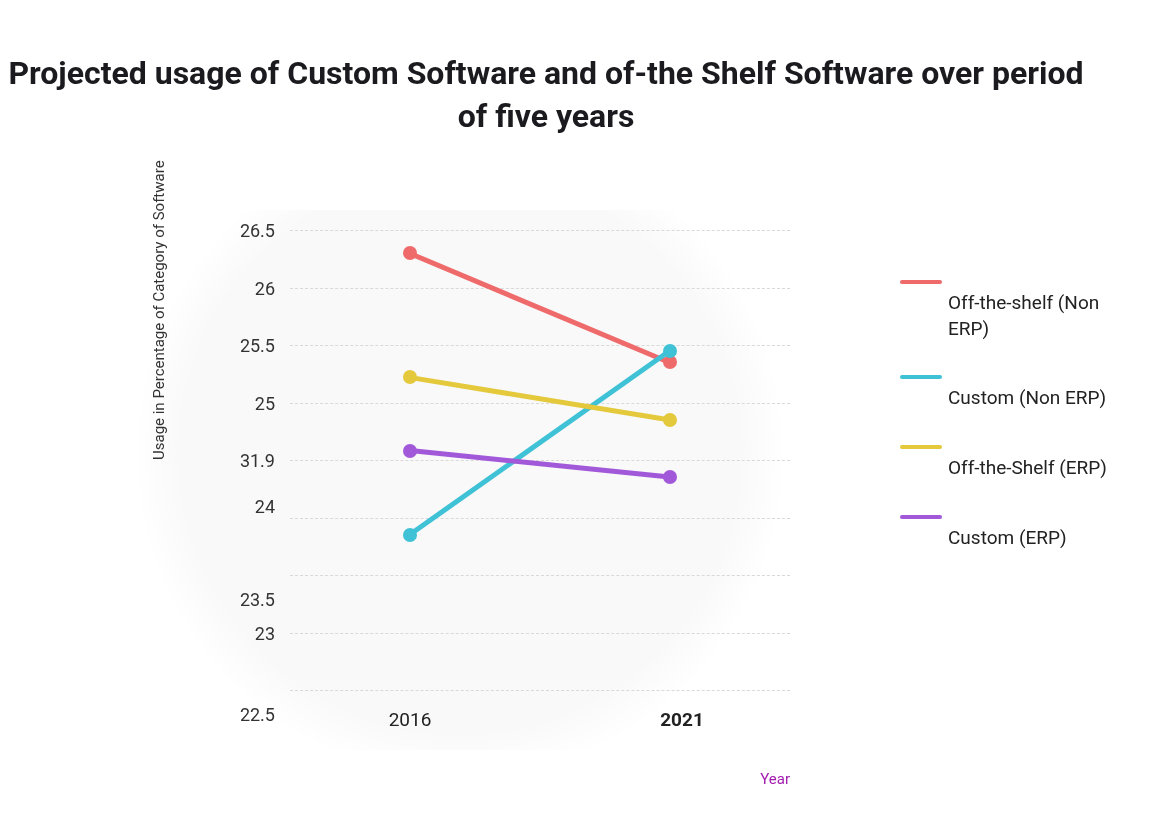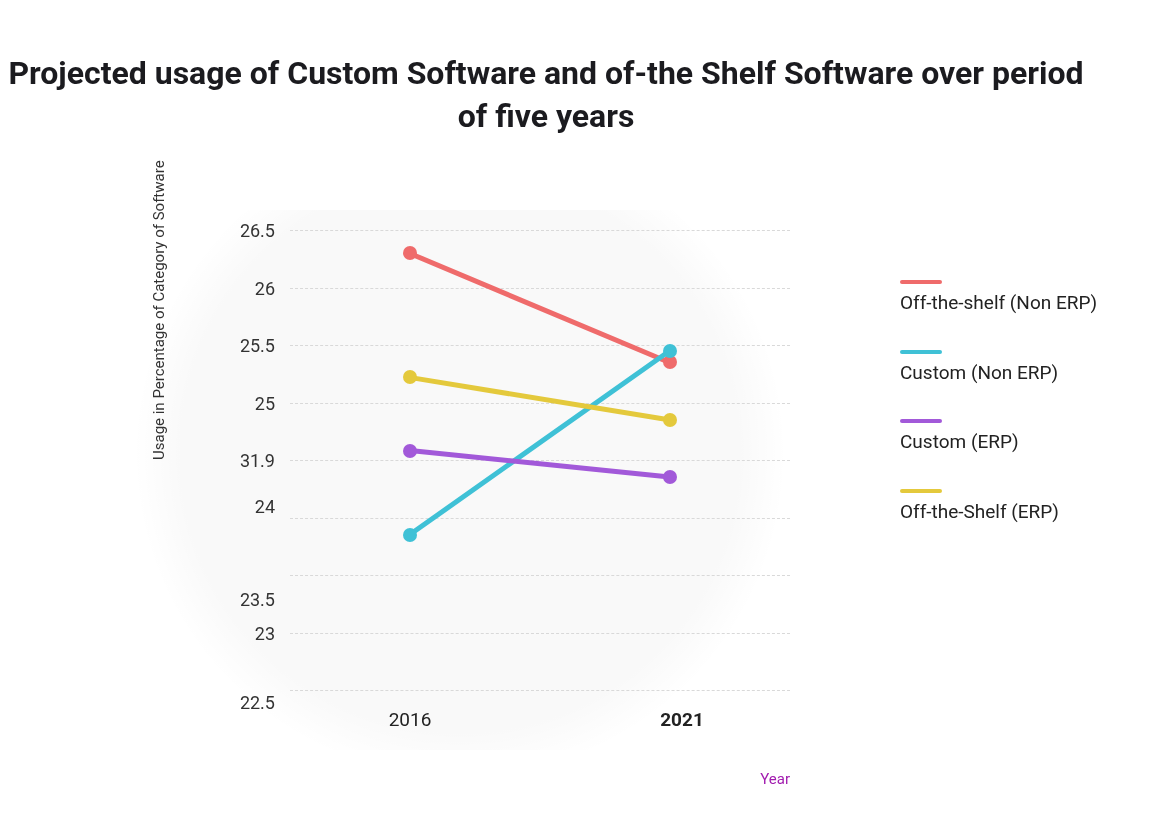--- a/index.html
+++ b/index.html
@@ -128,38 +128,39 @@
     width: 42px;
     height: 4px;
     border-radius: 2px;
     margin-bottom: 6px;
   }
 
   .legend-label {
     font-size: 19px;
     color: #222;
     line-height: 1.35;
+    margin-left: 48px;
   }
 </style>
 </head>
 <body>
 
 <div class="chart-wrap">
 
   <div class="watermark"></div>
 
   <div class="title">Projected usage of Custom Software and of-the Shelf Software over period of five years</div>
 
   <div class="y-axis-title">Usage in Percentage of Category of Software</div>
 
   <div class="plot">
 
     <div class="x-axis-title">Year</div>
   <div class="grid-line" style="top: 460px;"></div>
-      <div class="y-tick" style="left: -75px; top: 472px;">22.5</div>
+      <div class="y-tick" style="left: -75px; top: 484px;">22.5</div>
       <div class="grid-line" style="top: 402.5px;"></div>
       <div class="y-tick" style="left: -75px; top: 402.5px;">23</div>
       <div class="grid-line" style="top: 345px;"></div>
       <div class="y-tick" style="left: -75px; top: 345px; margin-top: 24px;">23.5</div>
       <div class="grid-line" style="top: 287.5px;"></div>
       <div class="y-tick" style="left: -75px; top: 276px;">24</div>
       <div class="grid-line" style="top: 230px;"></div>
       <div class="y-tick" style="left: -75px; top: 230px;">31.9</div>
       <div class="grid-line" style="top: 172.5px;"></div>
       <div class="y-tick" style="left: -75px; top: 172.5px;">25</div>
@@ -189,22 +190,22 @@
 
   <div class="legend-item">
         <div class="legend-swatch" style="background: rgb(239, 107, 107);"></div>
         <div class="legend-label">Off-the-shelf (Non ERP)</div>
       </div>
       <div class="legend-item">
         <div class="legend-swatch" style="background: rgb(63, 193, 214);"></div>
         <div class="legend-label">Custom (Non ERP)</div>
       </div>
       <div class="legend-item">
+        <div class="legend-swatch" style="background: rgb(228, 201, 60);"></div>
+        <div class="legend-label">Off-the-Shelf (ERP)</div>
+      </div>
+      <div class="legend-item">
         <div class="legend-swatch" style="background: rgb(162, 89, 217);"></div>
         <div class="legend-label">Custom (ERP)</div>
       </div>
-      <div class="legend-item">
-        <div class="legend-swatch" style="background: rgb(228, 201, 60);"></div>
-        <div class="legend-label">Off-the-Shelf (ERP)</div>
-      </div>
     </div>
 
 </div>
 
 </body></html>

